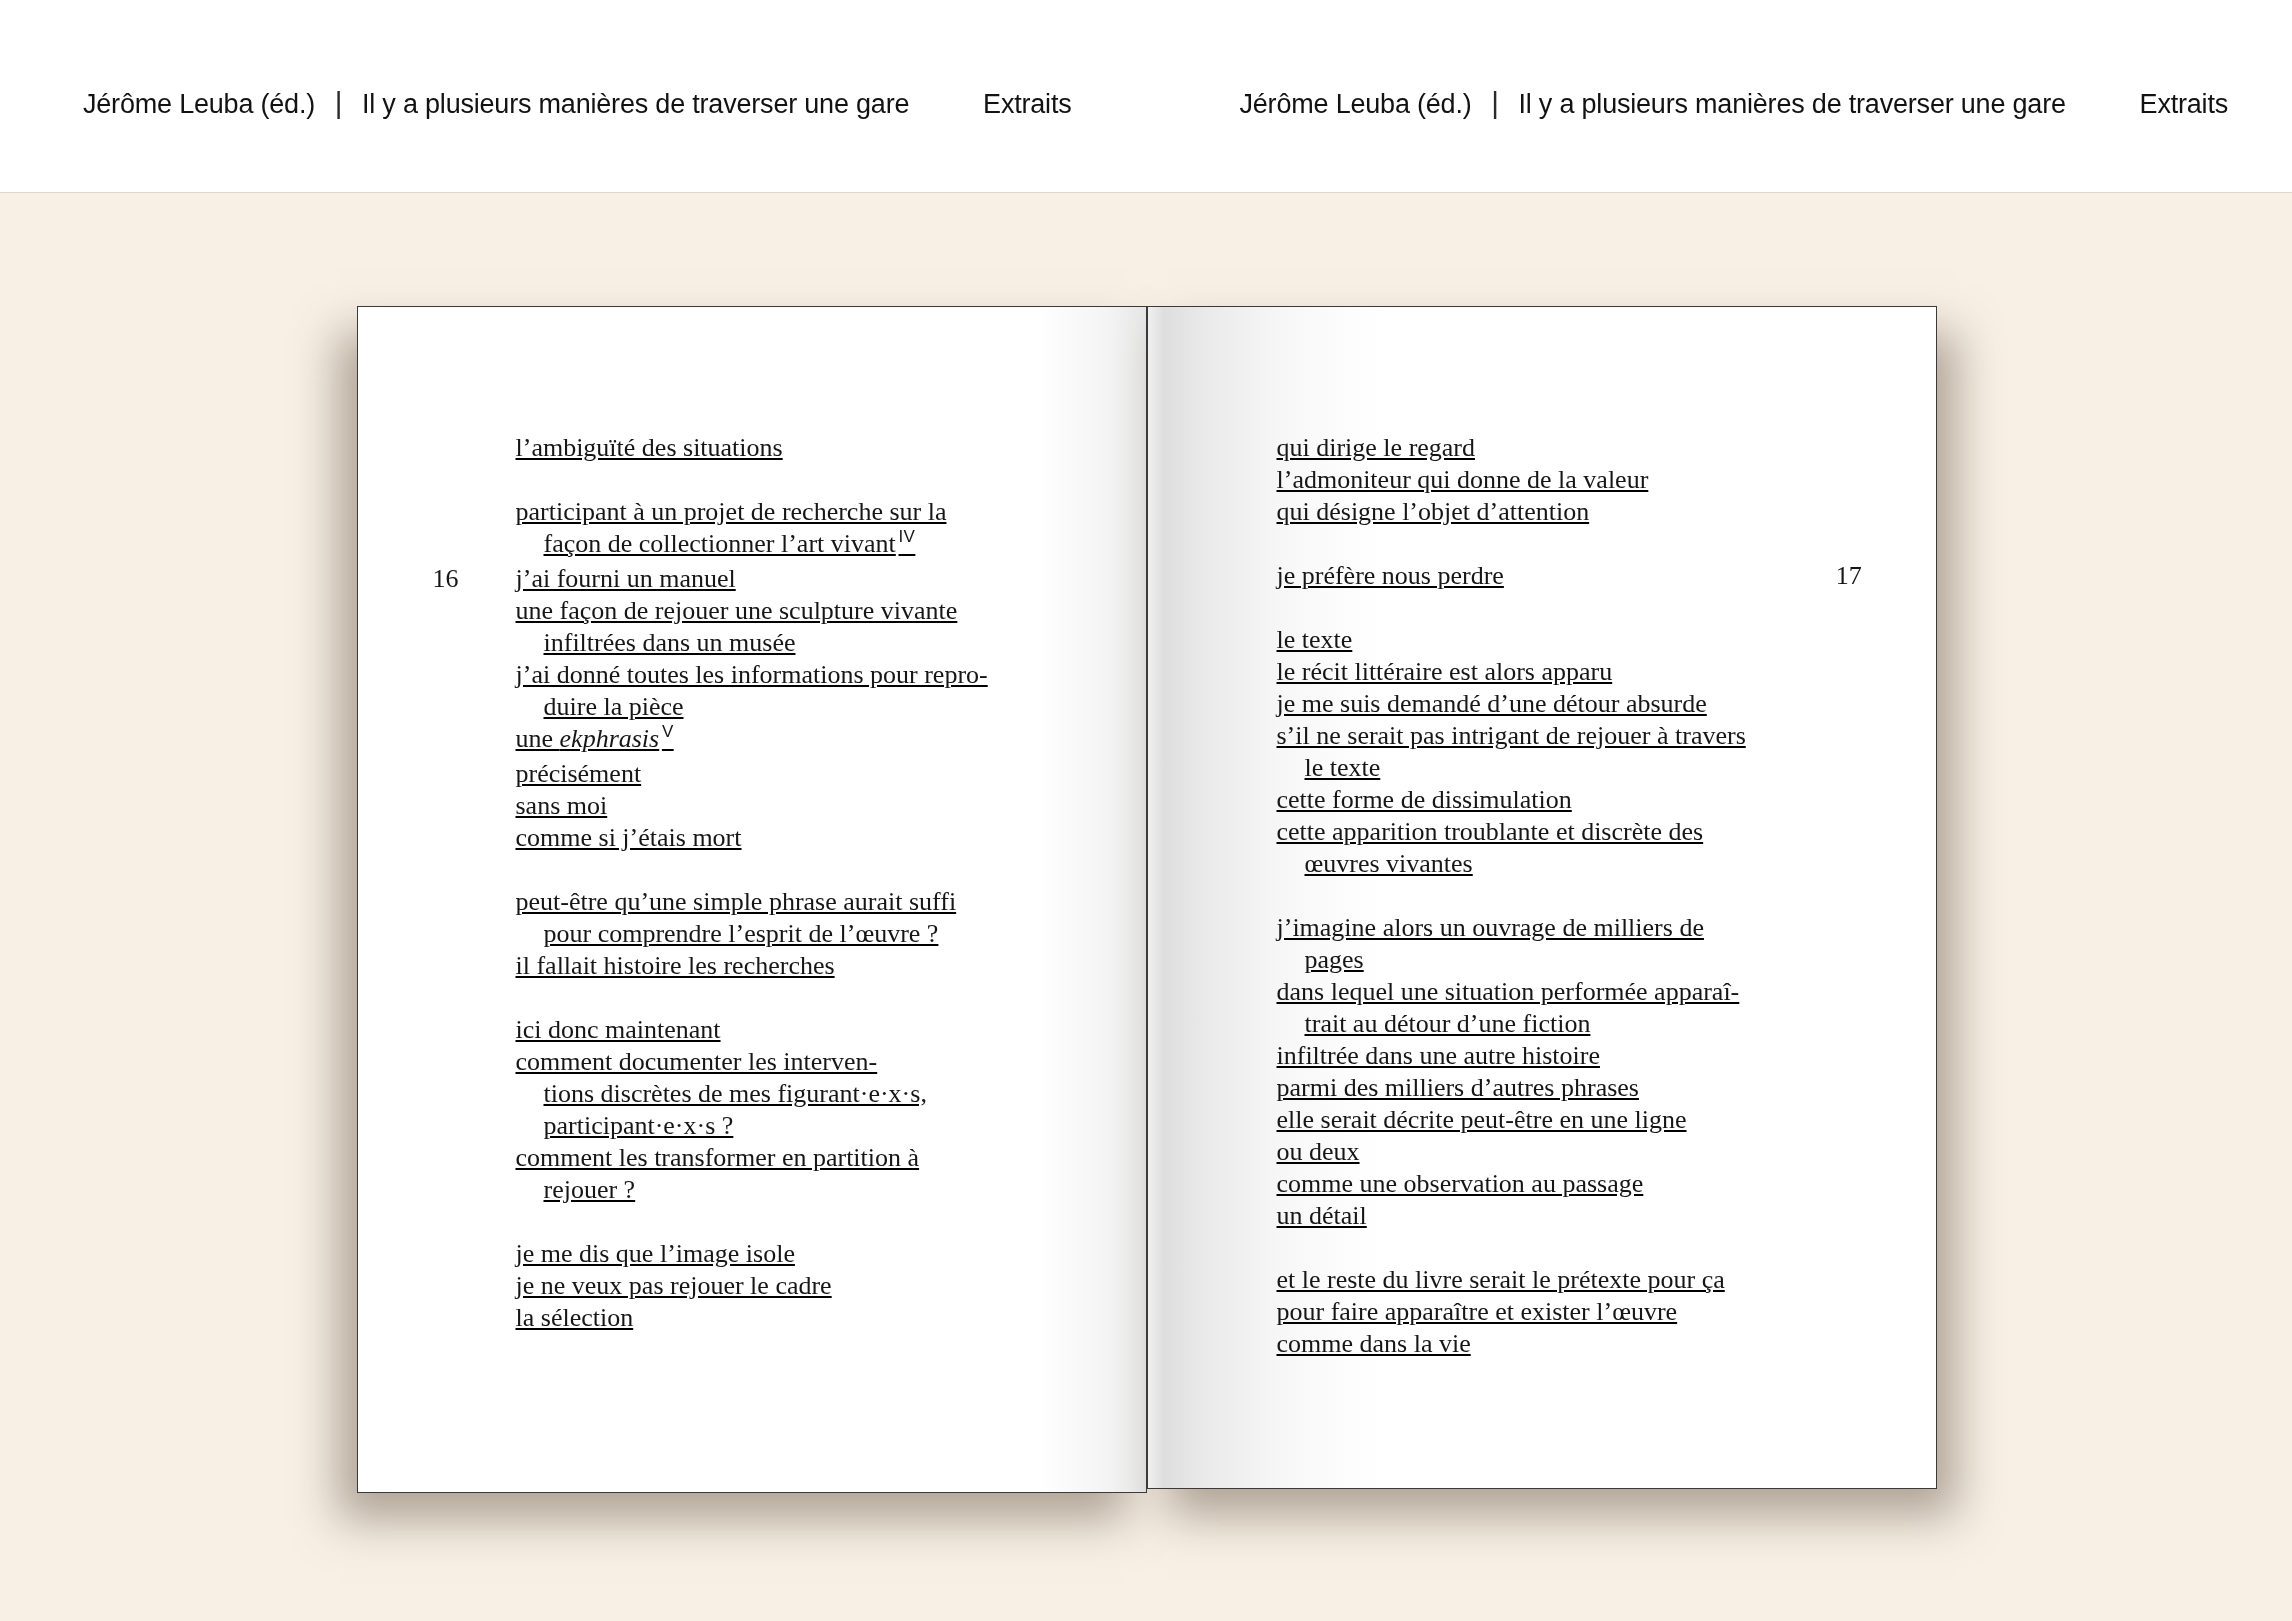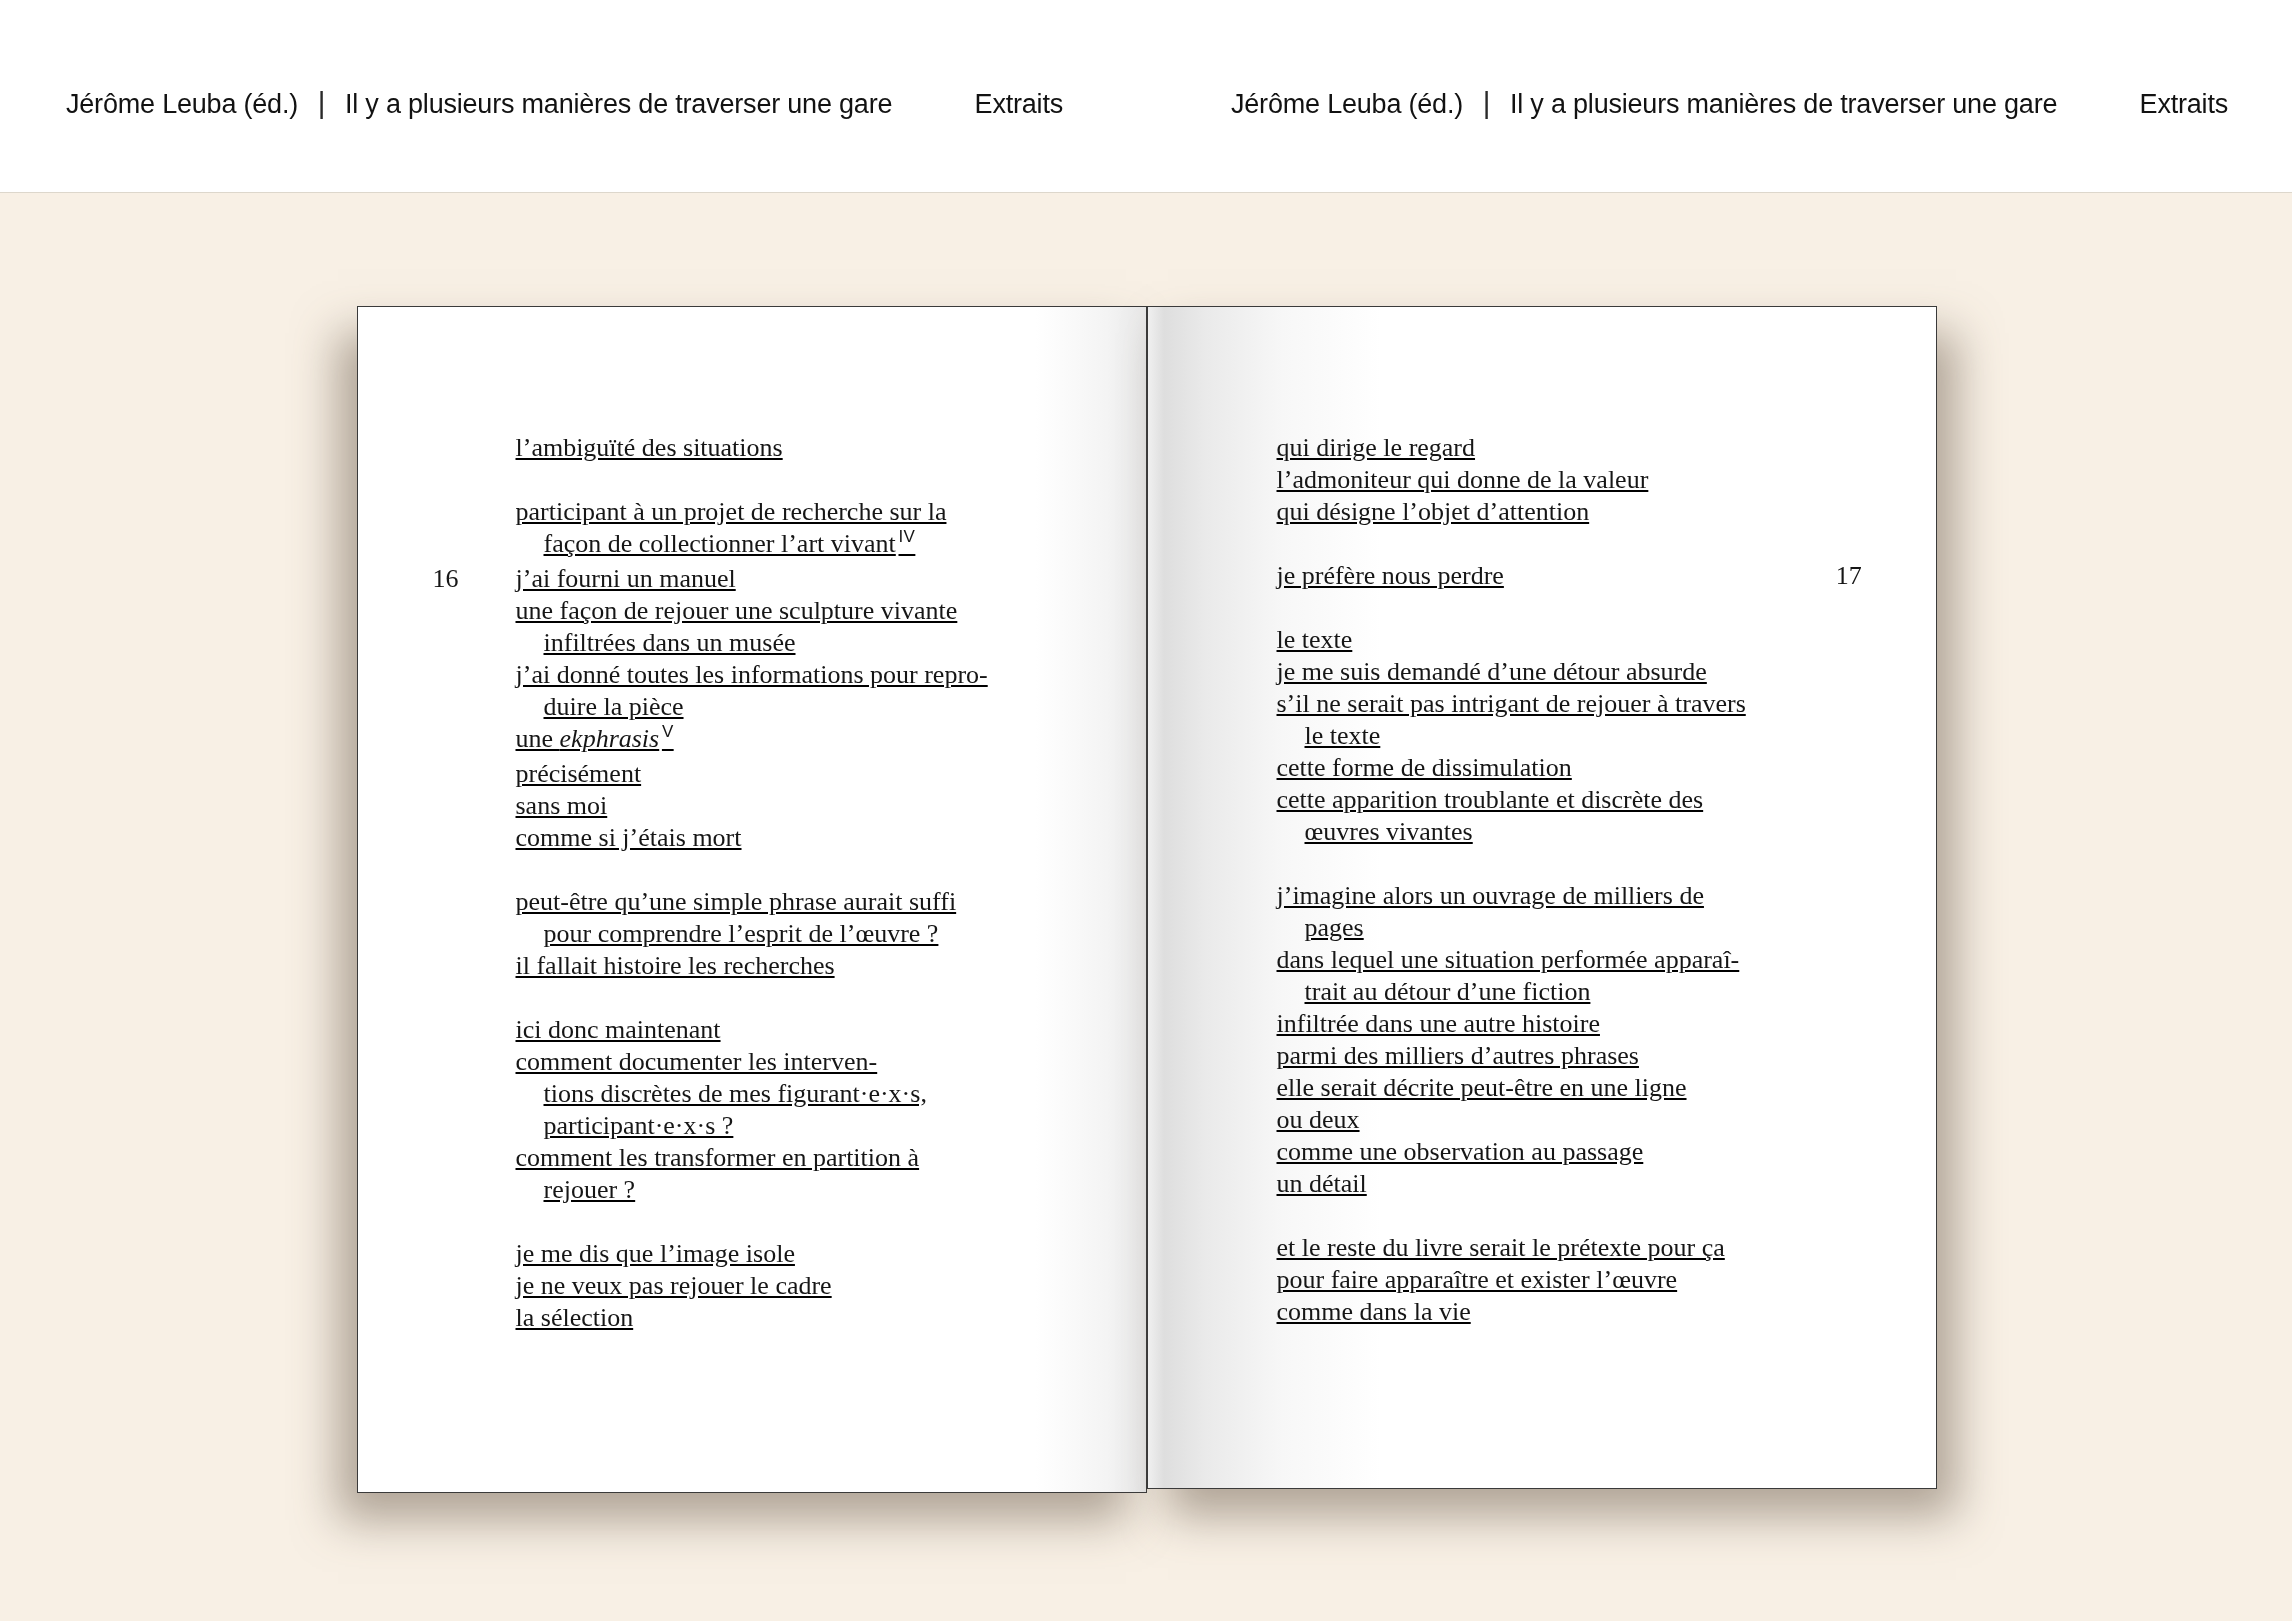--- a/index.html
+++ b/index.html
@@ -18,21 +18,21 @@
     font-family: "Liberation Sans", sans-serif;
   }
 
   
   .site-header {
     height: 193px;
     background: var(--color-header-background);
     border-bottom: 0.9px solid #ddd7cc;
     display: flex;
     align-items: center;
-    padding: 16px 65px 0 66px;
+    padding: 16px 65px 0 83px;
     gap: 168px;
   }
   .header-col {
     flex: 1 1 0;
     display: flex;
     align-items: center;
     justify-content: space-between;
     font-size: 27px;
     letter-spacing: -0.2px;
     color: #121212;
@@ -168,20 +168,21 @@
   </div>
   <div class="page right">
     <div class="text-block">
         <div class="line"><span>qui dirige le regard</span></div>
         <div class="line"><span>l’admoniteur qui donne de la valeur</span></div>
         <div class="line"><span>qui désigne l’objet d’attention</span></div>
         <div class="line blank"></div>
         <div class="line"><span>je préfère nous perdre</span><span class="page-num right">17</span></div>
         <div class="line blank"></div>
         <div class="line"><span>le texte</span></div>
+        <div class="line"><span>le récit littéraire est alors apparu</span></div>
         <div class="line"><span>je me suis demandé d’une détour absurde</span></div>
         <div class="line"><span>s’il ne serait pas intrigant de rejouer à travers</span></div>
         <div class="line indent"><span>le texte</span></div>
         <div class="line"><span>cette forme de dissimulation</span></div>
         <div class="line"><span>cette apparition troublante et discrète des</span></div>
         <div class="line indent"><span>œuvres vivantes</span></div>
         <div class="line blank"></div>
         <div class="line"><span>j’imagine alors un ouvrage de milliers de</span></div>
         <div class="line indent"><span>pages</span></div>
         <div class="line"><span>dans lequel une situation performée apparaî-</span></div>

